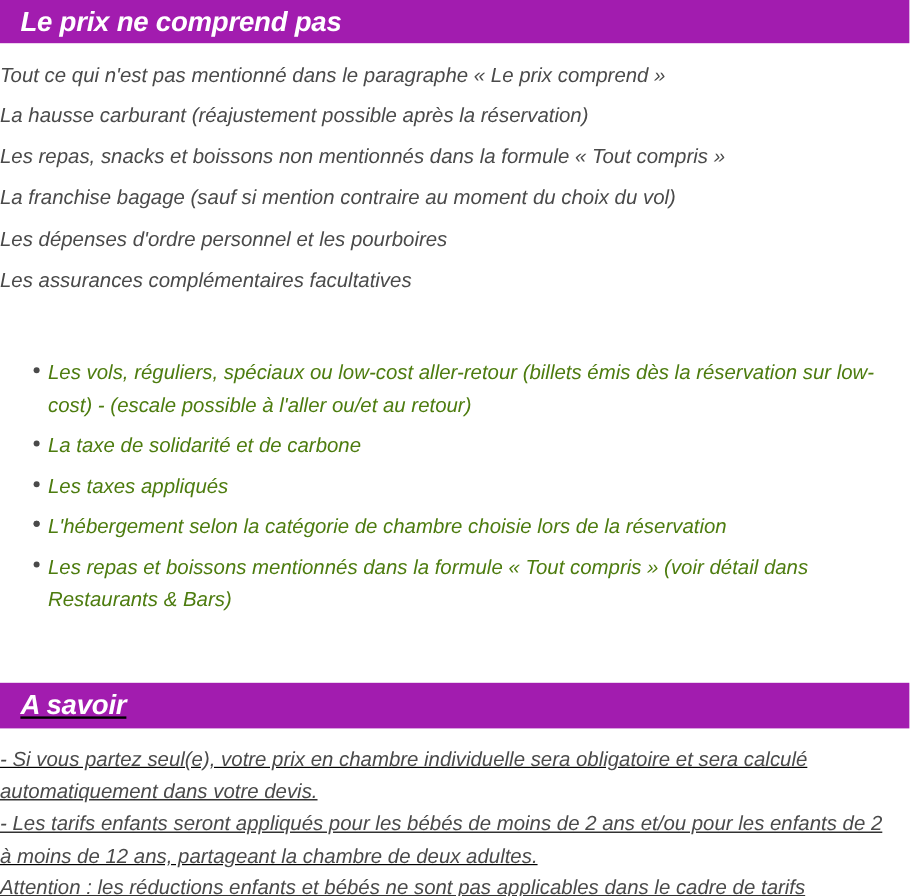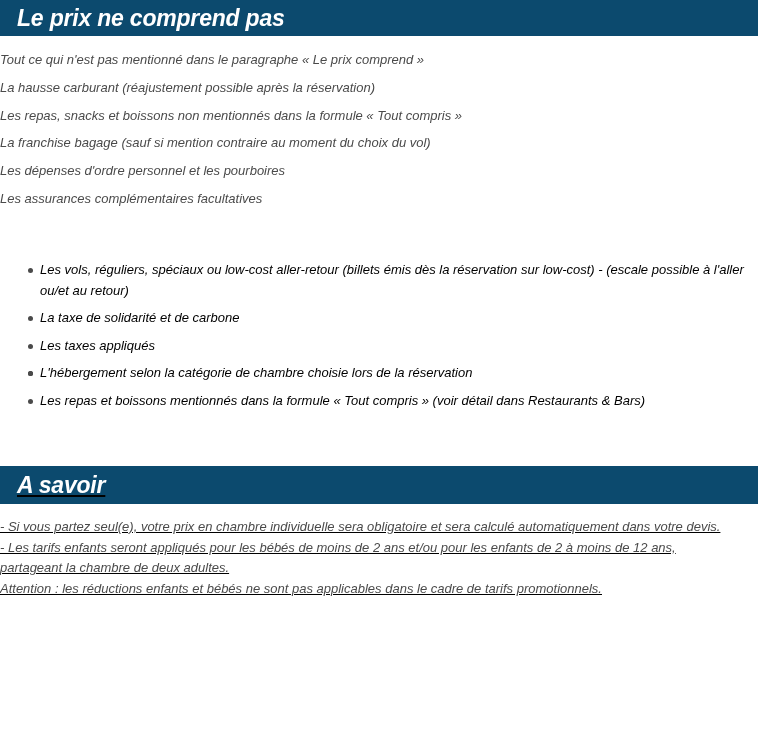--- a/index.html
+++ b/index.html
@@ -16,21 +16,21 @@
 
   .page {
     width: 758px;
     height: 747px;
     position: relative;
     background: #ffffff;
   }
 
   
   .section-header {
-    background: #0c4a6e;
+    background: #a21caf;
     width: 100%;
     box-sizing: border-box;
     display: flex;
     align-items: center;
   }
   .section-header-title {
     color: #ffffff;
     font-style: italic;
     font-weight: bold;
     font-size: 23px;
@@ -38,21 +38,21 @@
     line-height: 1;
     padding-left: 17px;
     font-family: "Liberation Sans", "DejaVu Sans", sans-serif;
     white-space: nowrap;
   }
 
   
   .section-body {
     color: #4a4a4a;
     font-style: italic;
-    font-size: 13px;
+    font-size: 17px;
     line-height: 1.58;
     font-family: "Liberation Sans", "DejaVu Sans", sans-serif;
   }
 
   .plain-line {
     color: #4a4a4a;
     font-style: italic;
     white-space: nowrap;
   }
 
@@ -73,21 +73,21 @@
   }
   ul.bullets {
     margin: 0;
     padding: 0 0 0 40px;
     list-style: none;
   }
   ul.bullets li {
     position: relative;
     margin-bottom: 7px;
     padding-right: 6px;
-    color: #000000;
+    color: #4d7c0f;
     font-style: italic;
   }
   ul.bullets li .bullet-dot {
     position: absolute;
     left: -12px;
     top: 8px;
     width: 5px;
     height: 5px;
     border-radius: 50%;
     background: #4a4a4a;

